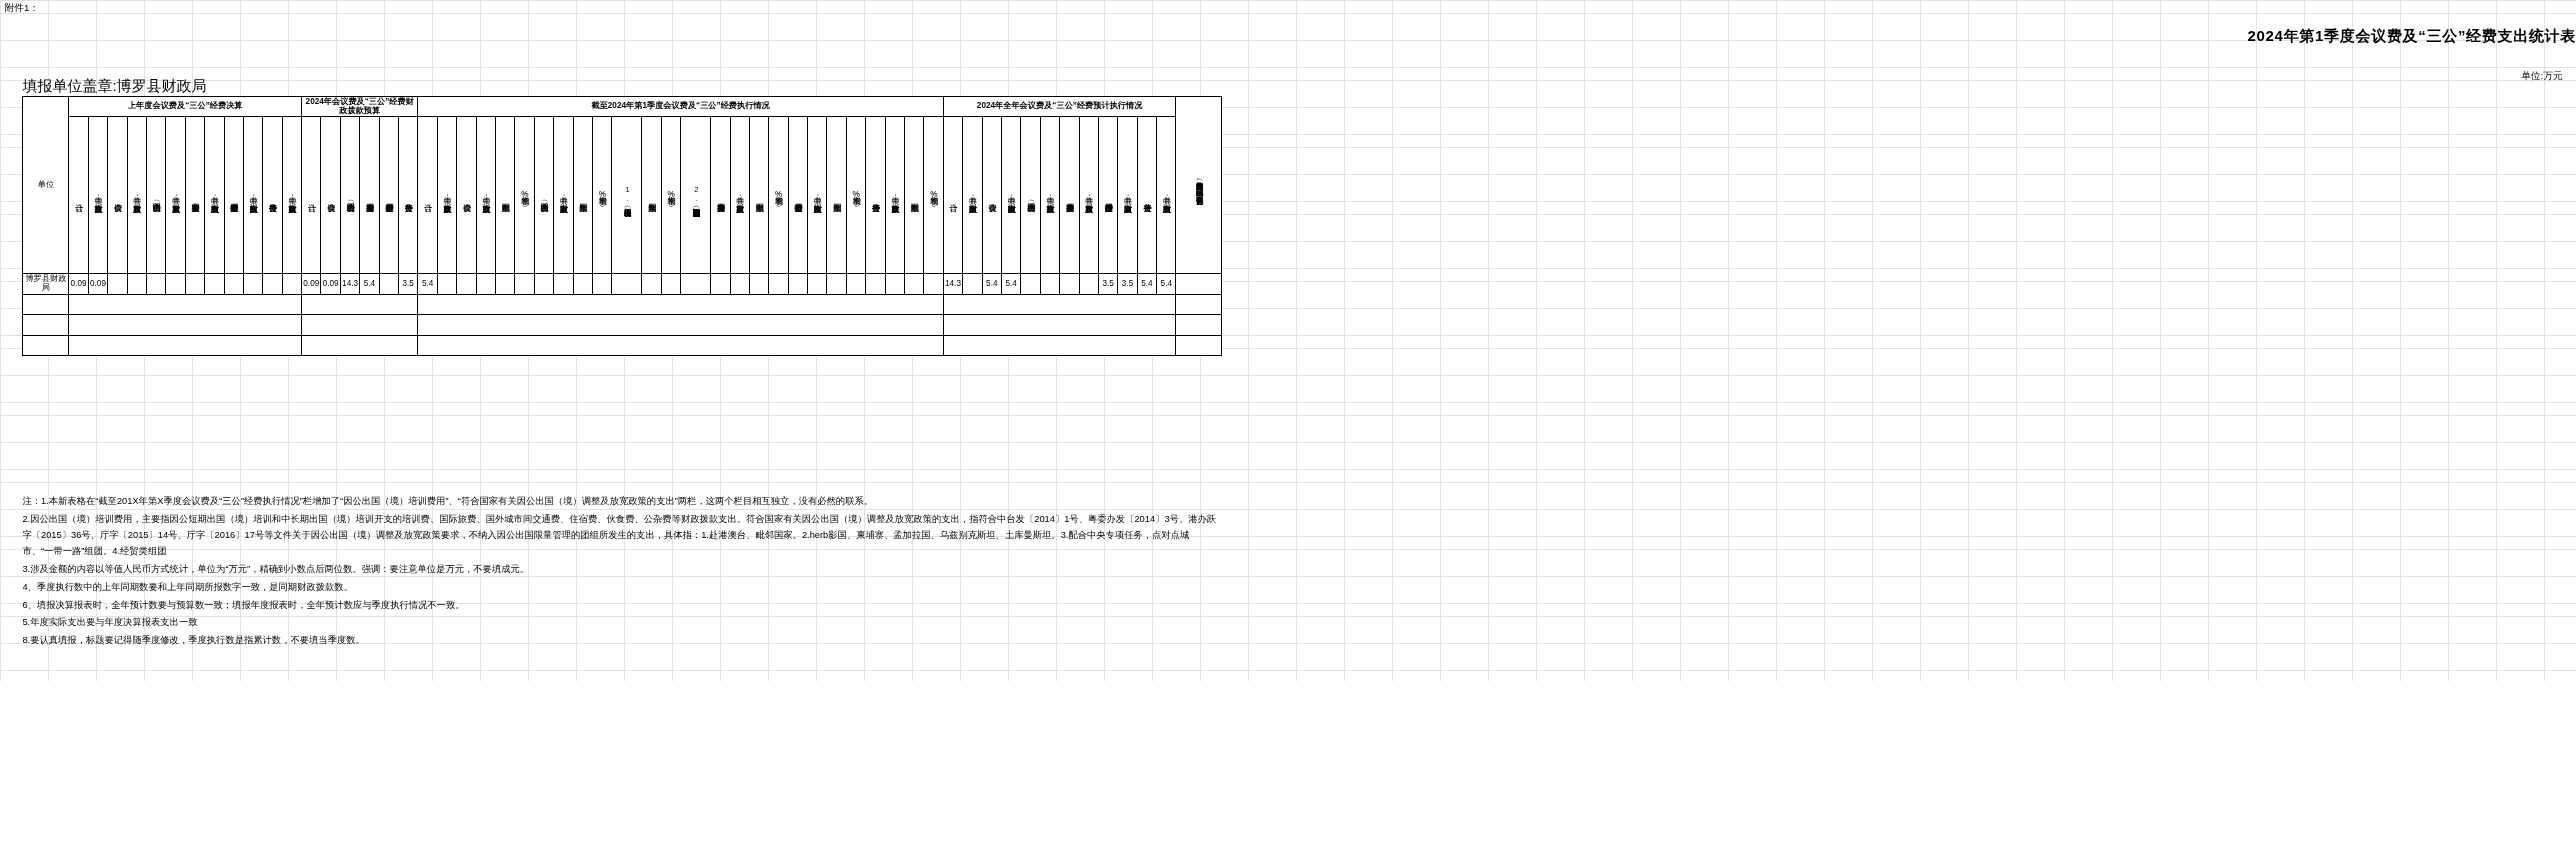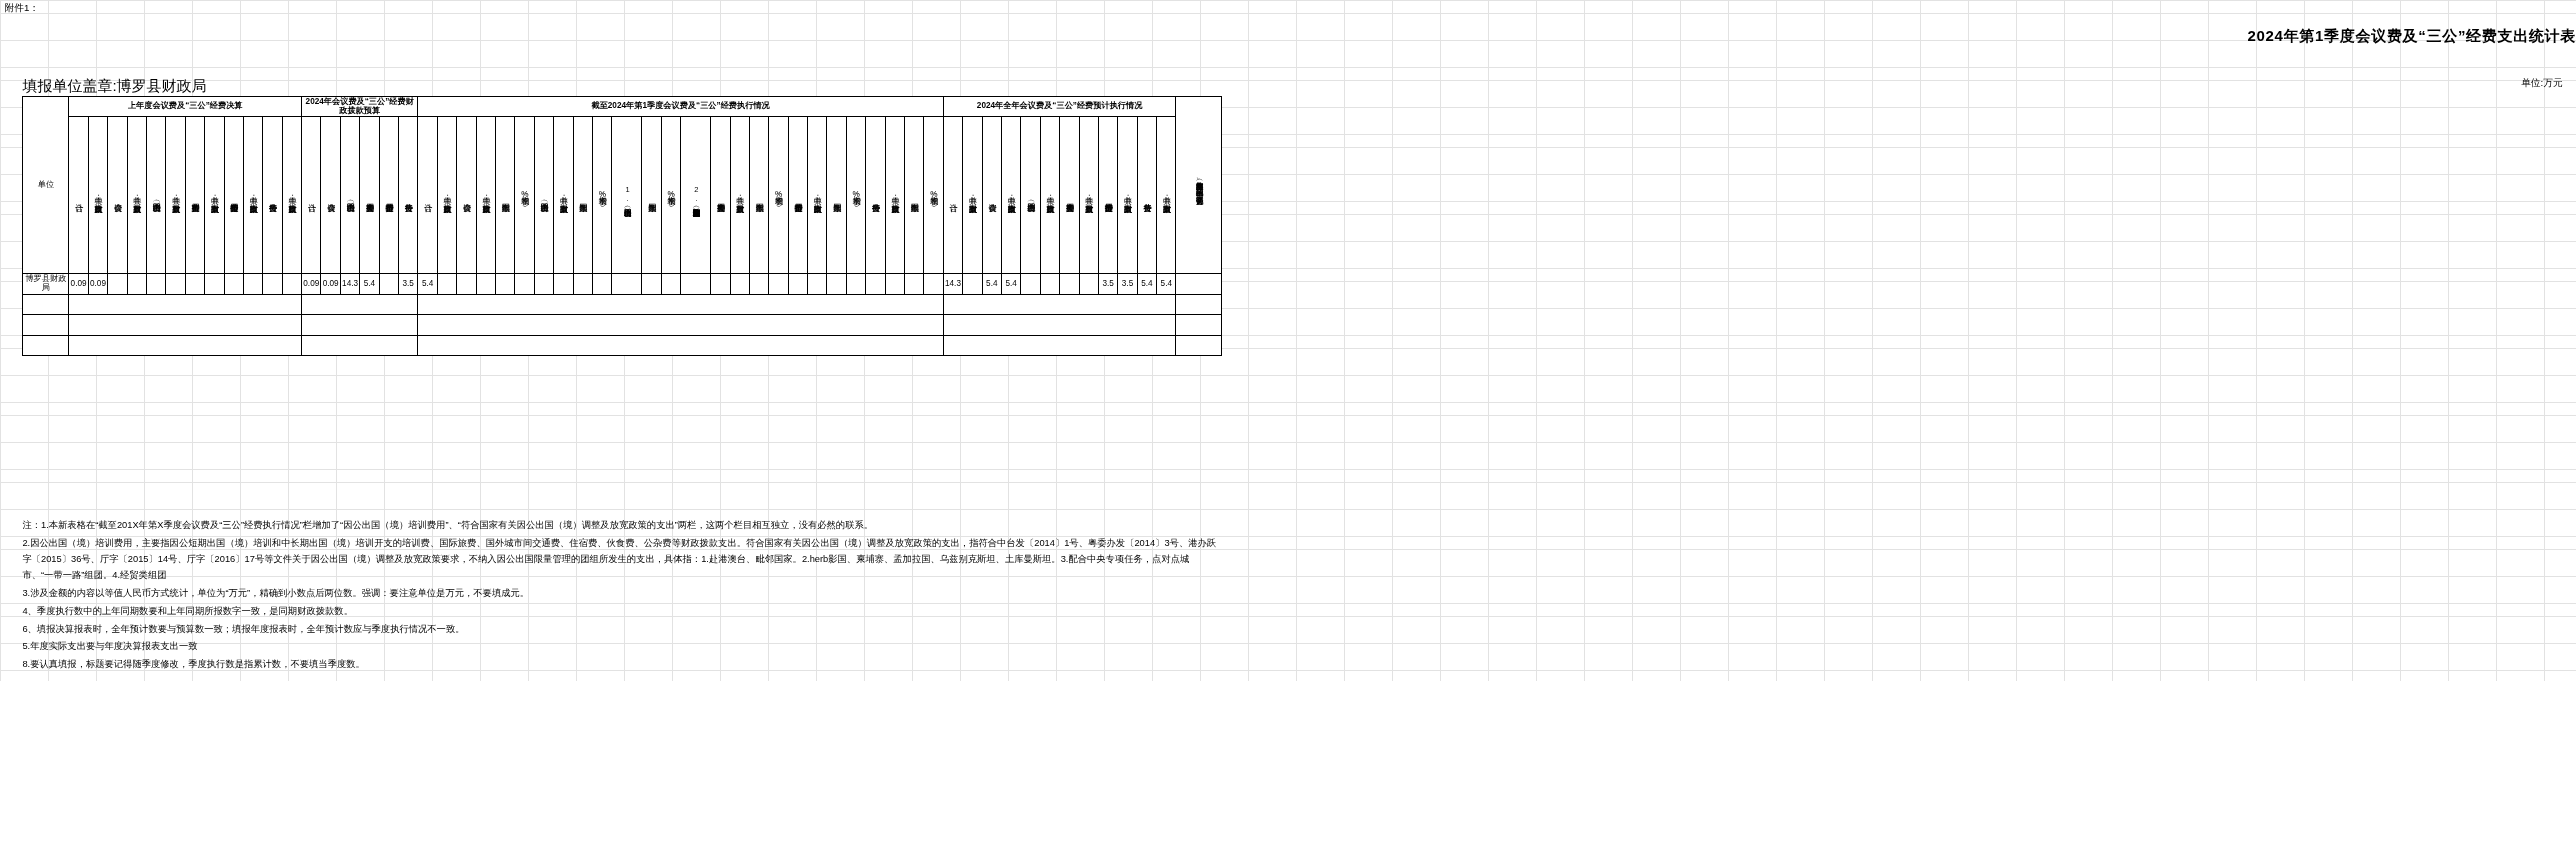--- a/index.html
+++ b/index.html
@@ -10,36 +10,36 @@
   .gridbg{position:absolute;left:0;top:0;width:2576px;height:863px;
     background-image:
       repeating-linear-gradient(to right, #e2e2e2 0 0.7px, transparent 0.7px 48px),
       repeating-linear-gradient(to bottom, #e2e2e2 0 0.7px, transparent 0.7px 13.4px);
     background-position:0 0;
   }
 
   .attach{position:absolute;left:4.5px;top:2.2px;font-size:9.7px;}
   .title{position:absolute;left:0;top:27px;width:2576px;text-align:right;font-size:15px;font-weight:bold;letter-spacing:0.7px;}
   .stamp{position:absolute;left:22.4px;top:77px;font-size:15px;}
-  .unit-note{position:absolute;right:13.4px;top:77px;font-size:9.7px;}
+  .unit-note{position:absolute;right:13.4px;top:70px;font-size:9.7px;}
 
   table.main{position:absolute;left:22.4px;top:96px;border-collapse:collapse;table-layout:fixed;background:#fff;}
   table.main th, table.main td{border:0.7px solid #000;font-size:8.2px;text-align:center;vertical-align:middle;padding:0;line-height:1.05;}
   .grp{font-weight:bold;font-size:9.7px;height:19.4px;}
   .vhead{height:157px;}
   .vtext{writing-mode:vertical-rl;text-orientation:upright;display:inline-block;letter-spacing:0px;line-height:1.15;white-space:nowrap;}
   .vtext.small{font-size:7.5px;}
   .unitcell{font-size:9.7px;}
   .datarow td{height:19.4px;font-size:9px;}
   .emptyrow td{height:19.4px;}
   .numeric{text-align:center;}
   .rowlabel{font-size:9px;text-align:center;margin-left:16px;}
   .remark .vtext{white-space:normal;height:149px;}
 
-  .notes{position:absolute;left:22.4px;top:493px;width:1194px;font-size:9.3px;line-height:1.75;margin-top:24px;}
+  .notes{position:absolute;left:22.4px;top:493px;width:1194px;font-size:9.3px;line-height:1.75;}
   .notes p{margin:0 0 1.5px 0;}
   .indent{text-indent:0;}
 </style>
 </head>
 <body>
 
 <div id="sheet">
   <div class="gridbg"></div>
 
   <div class="attach">附件1：</div>

